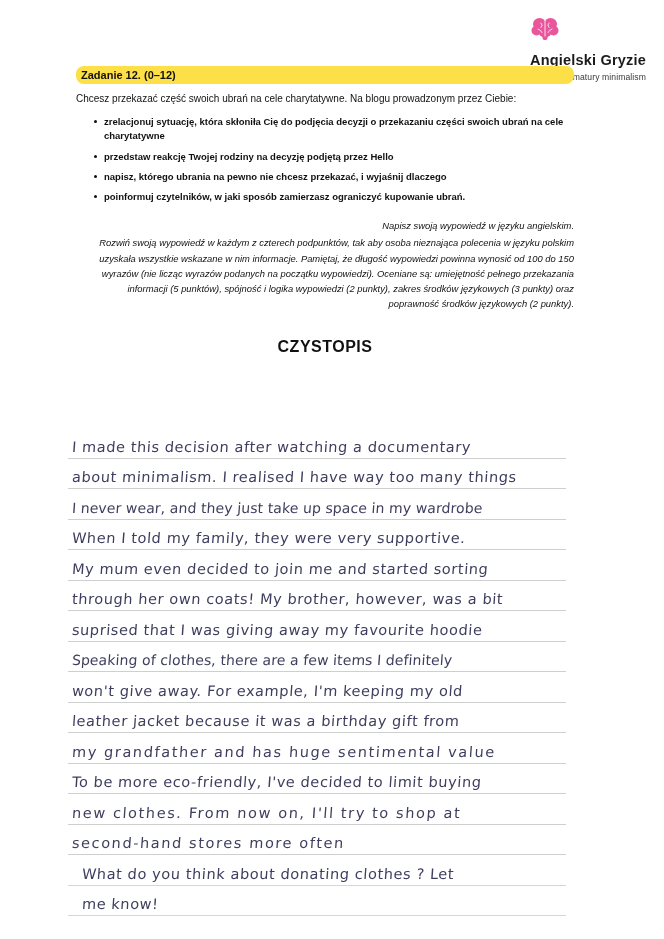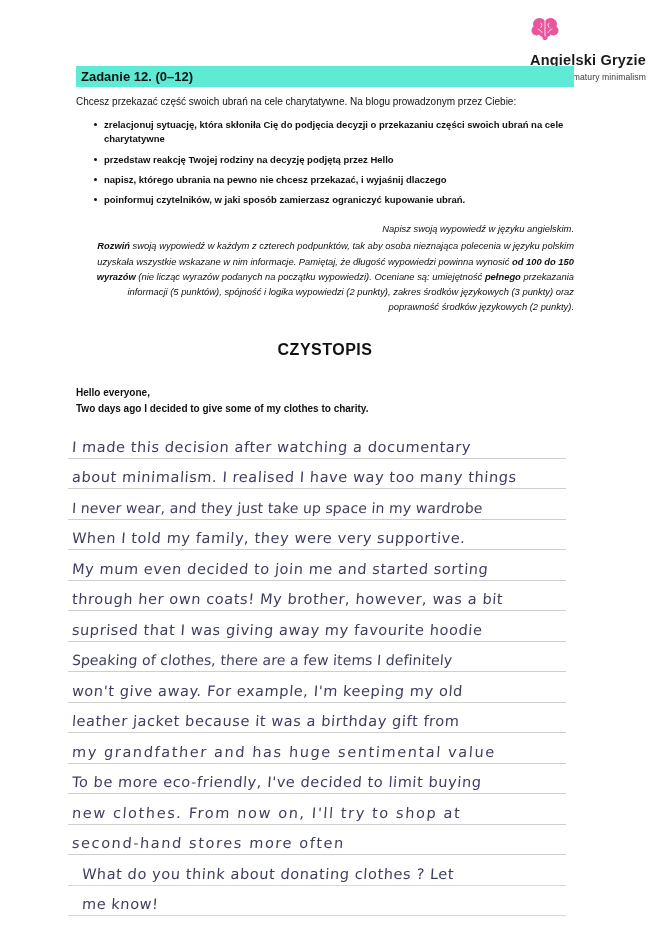--- a/index.html
+++ b/index.html
@@ -50,25 +50,26 @@
   }
 
   
   .sheet {
     position: absolute;
     left: 76px;
     top: 66px;
     width: 498px;
   }
   .task-banner {
-    background: #5eead4;
+    background: #fde047;
     padding: 3px 5px 3px 5px;
-    font-size: 13px;
-    font-weight: bold;
-    color: #111;
+    font-size: 11px;
+    font-weight: bold;
+    color: #111;
+    border-radius: 8px;
   }
   .task-intro {
     font-size: 10px;
     font-weight: normal;
     line-height: 1.5;
     margin-top: 7px;
     color: #111;
   }
   ul.bullets {
     margin: 9px 0 0 0;
@@ -97,21 +98,21 @@
 
   .instructions {
     margin-top: 14px;
     font-size: 9.4px;
     font-style: italic;
     line-height: 1.62;
     color: #111;
     text-align: right;
   }
   .instructions .b {
-    font-weight: bold;
+    font-weight: normal;
   }
   .instructions p {
     margin: 0 0 2px 0;
   }
 
   .czystopis {
     text-align: center;
     font-size: 16px;
     font-weight: bold;
     letter-spacing: .5px;
@@ -197,24 +198,20 @@
     <li>poinformuj czytelników, w jaki sposób zamierzasz ograniczyć kupowanie ubrań.</li>
   </ul>
 
   <div class="instructions">
     <p>Napisz swoją wypowiedź w języku angielskim.</p>
     <p><span class="b">Rozwiń</span> swoją wypowiedź w każdym z czterech podpunktów, tak aby osoba nieznająca polecenia w języku polskim uzyskała wszystkie wskazane w nim informacje. Pamiętaj, że długość wypowiedzi powinna wynosić <span class="b">od 100 do 150 wyrazów</span> (nie licząc wyrazów podanych na początku wypowiedzi). Oceniane są: umiejętność <span class="b">pełnego</span> przekazania informacji (5 punktów), spójność i logika wypowiedzi (2 punkty), zakres środków językowych (3 punkty) oraz poprawność środków językowych (2 punkty).</p>
   </div>
 
   <div class="czystopis">CZYSTOPIS</div>
 
-  <div class="greeting">
-    <div>Hello everyone,</div>
-    <div>Two days ago I decided to give some of my clothes to charity.</div>
-  </div>
 </div>
 
 <div class="hand-area">
   <div class="hand-line">
       <span class="txt">I made this decision after watching a documentary</span>
     </div>
   <div class="hand-line">
       <span class="txt">about minimalism. I realised I have way too many things</span>
     </div>
   <div class="hand-line">

